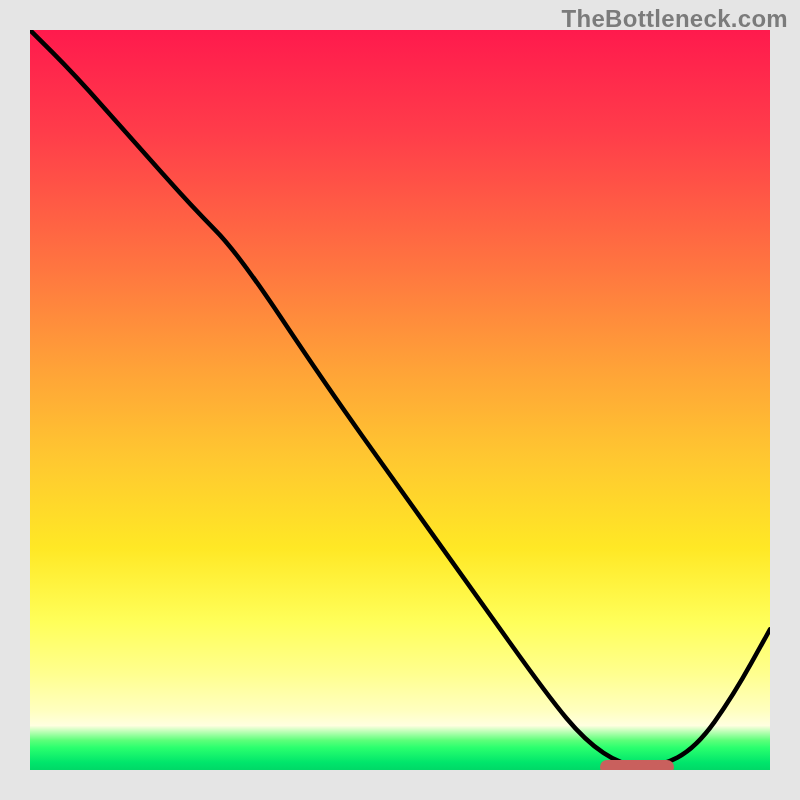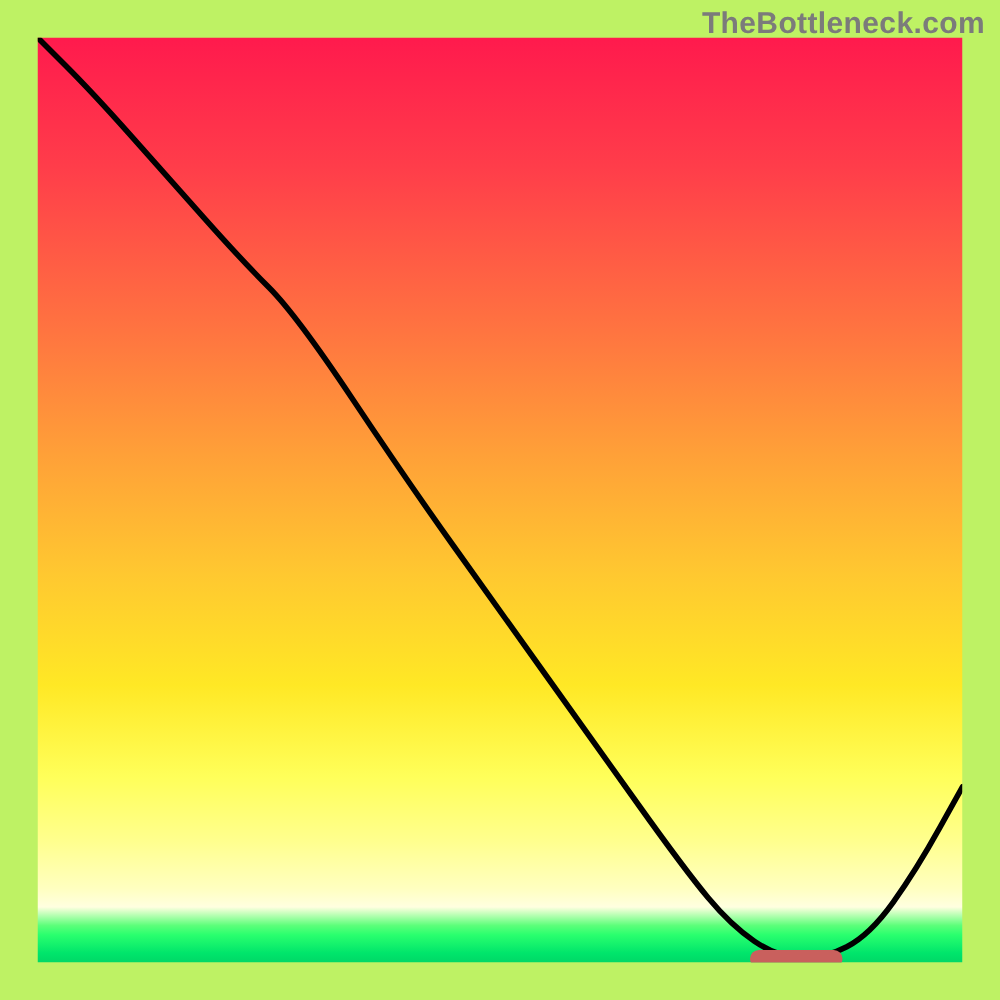--- a/index.html
+++ b/index.html
@@ -8,21 +8,21 @@
     width: 800px;
     height: 800px;
     background: #ffffff;
     font-family: Arial, Helvetica, sans-serif;
     overflow: hidden;
   }
   .outer {
     position: relative;
     width: 800px;
     height: 800px;
-    background: #bef264;
+    background: #e5e5e5;
   }
   .watermark {
     position: absolute;
     top: 5px;
     right: 12px;
     color: #7b7b7b;
     font-size: 24px;
     font-weight: 600;
     letter-spacing: 0.3px;
     z-index: 10;

